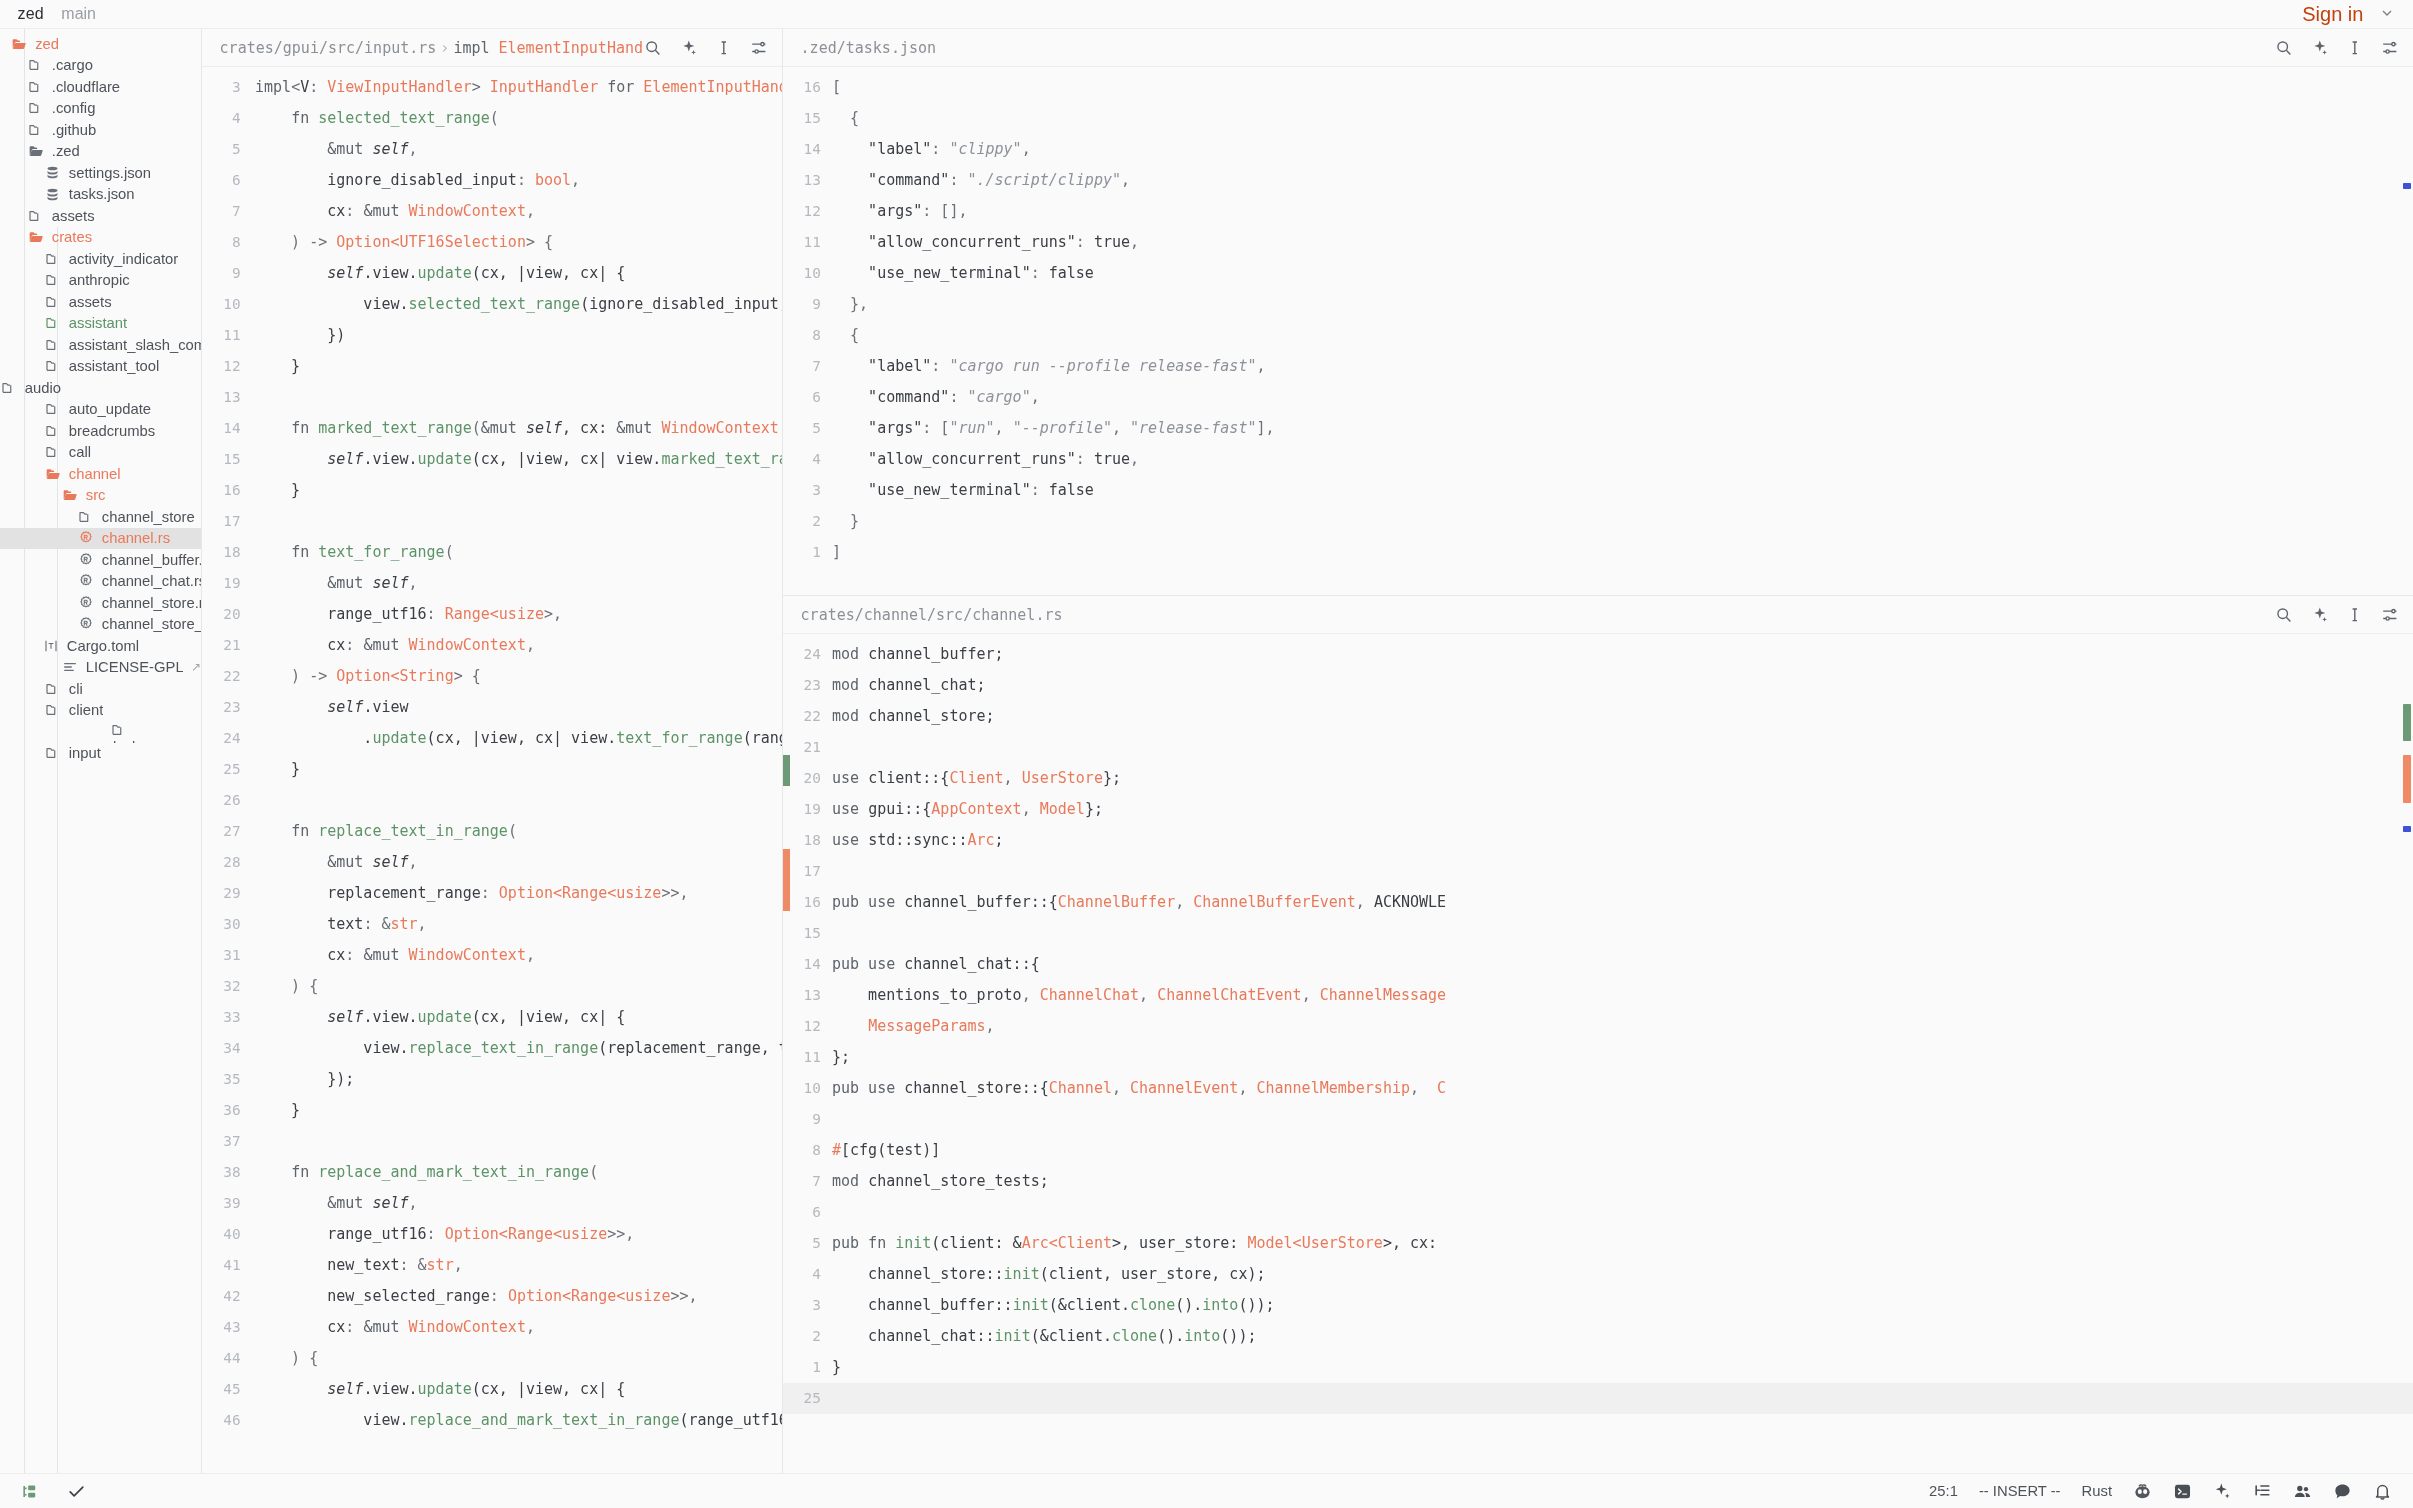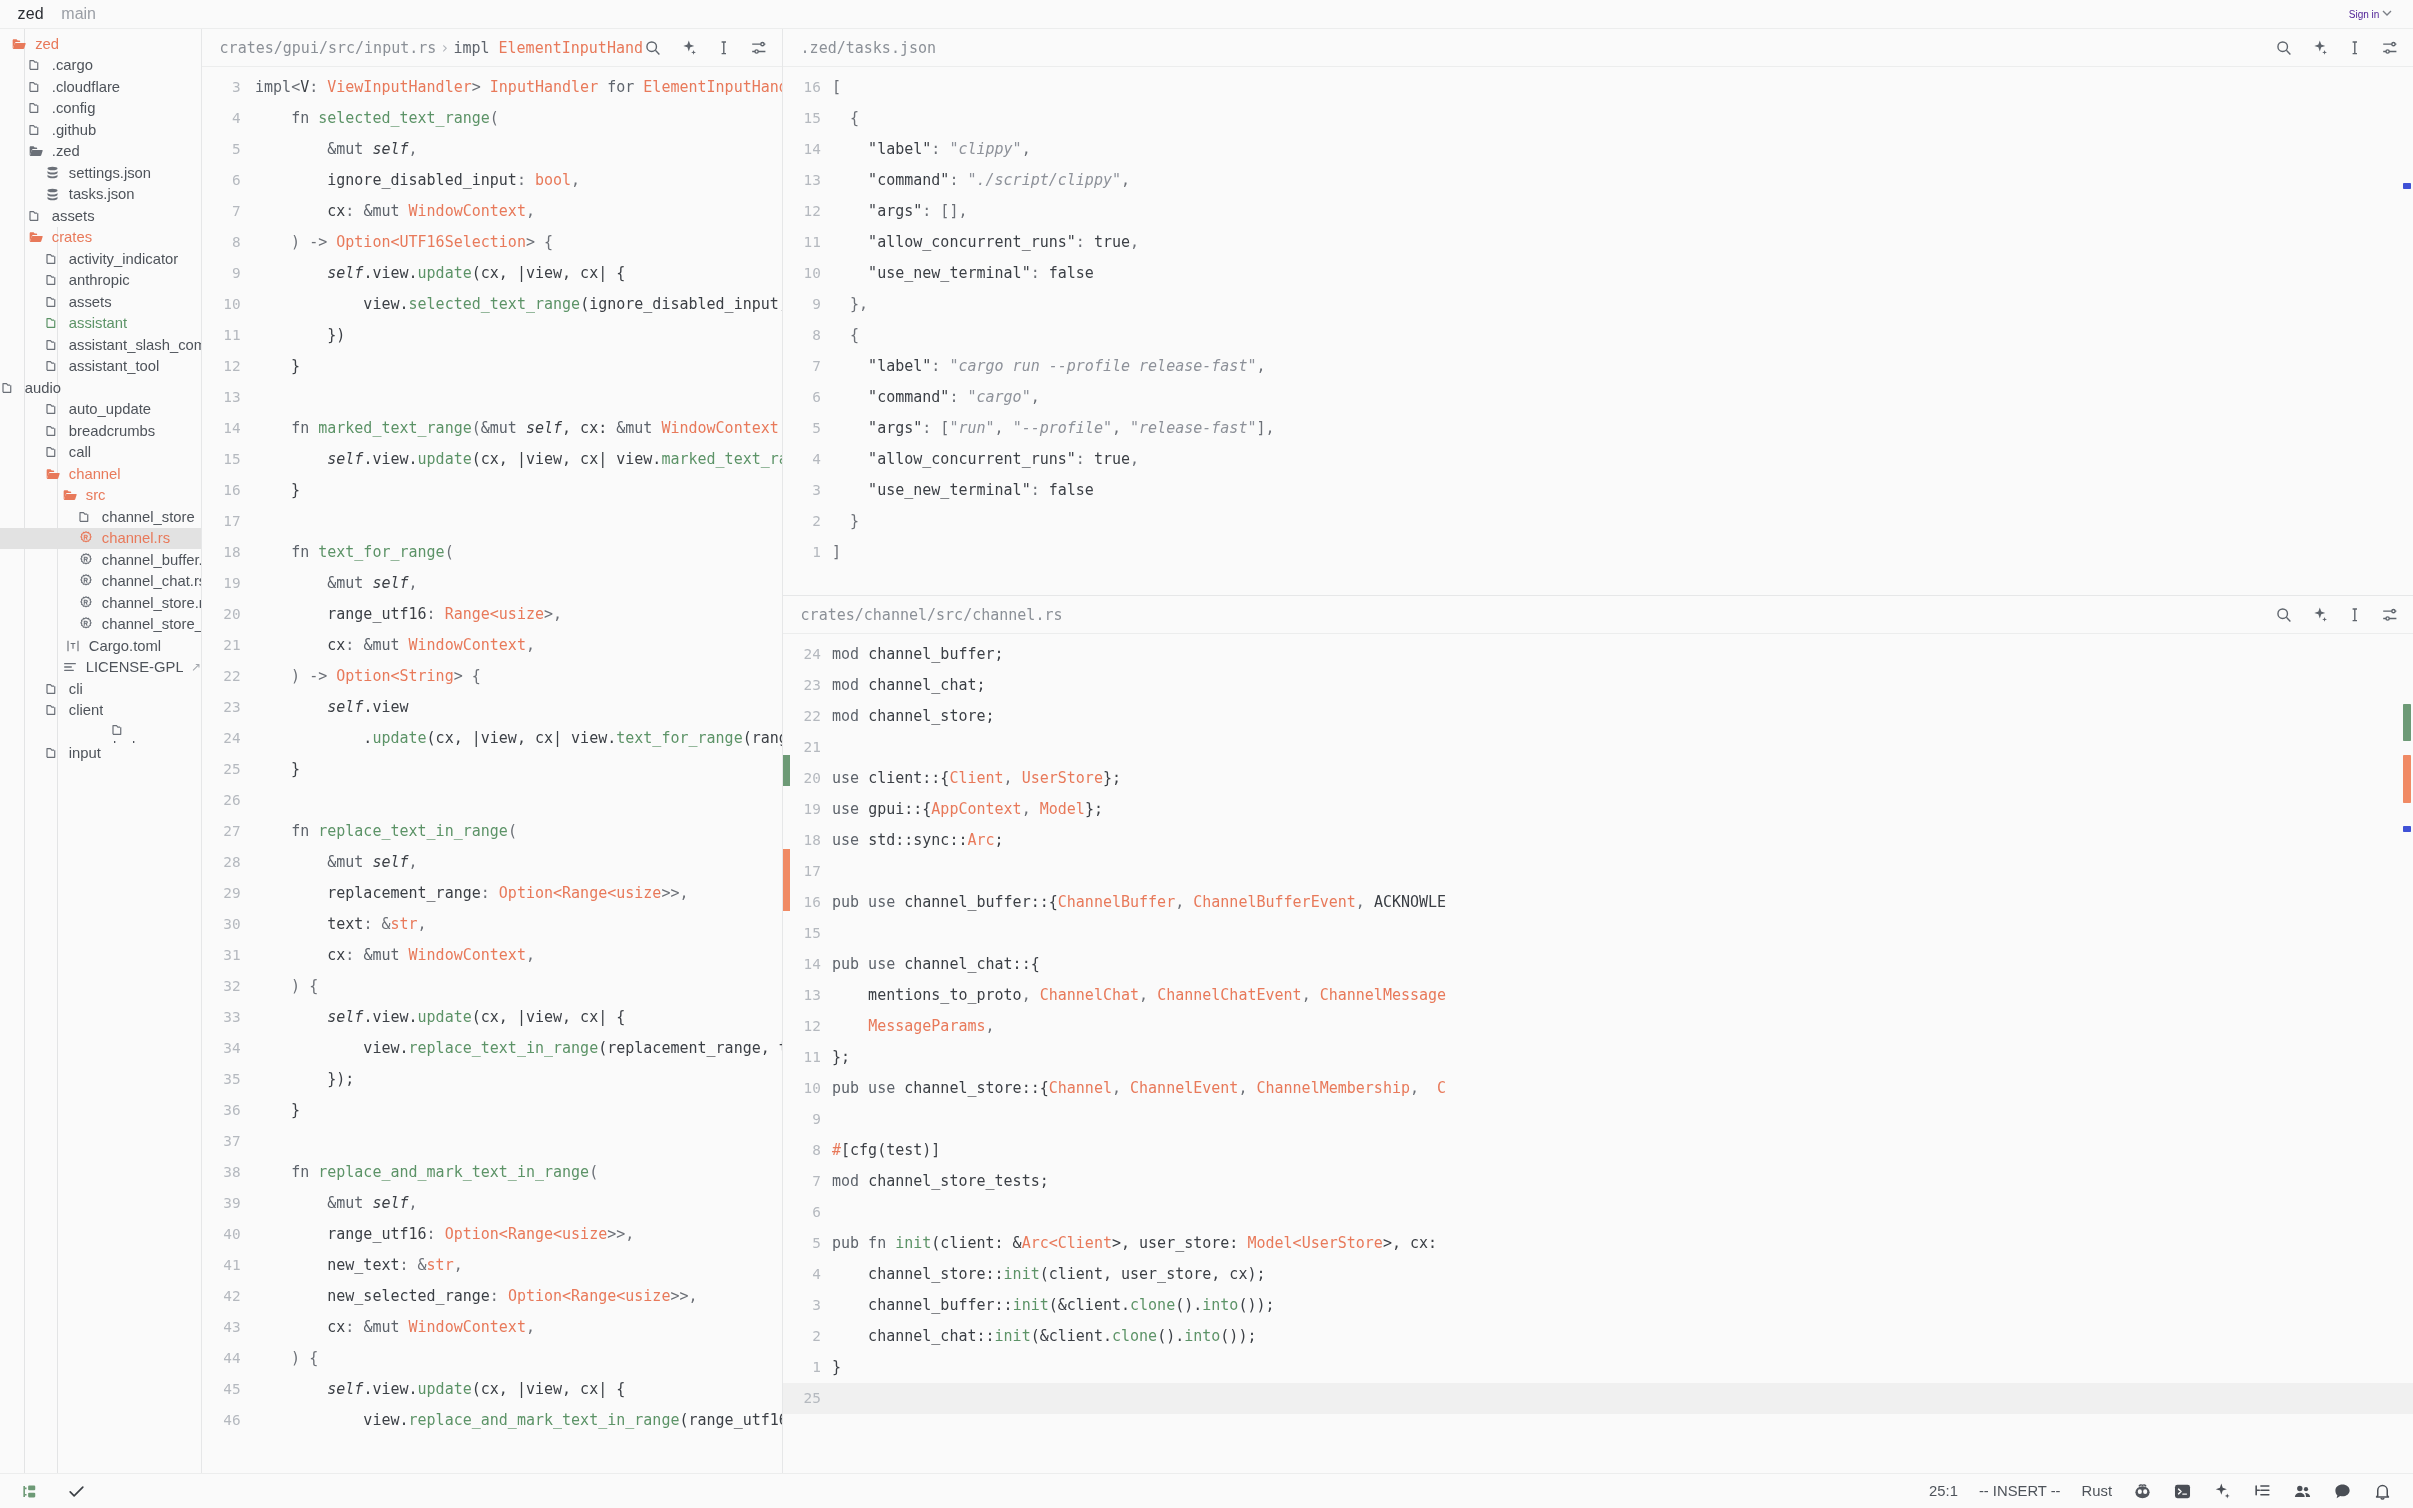--- a/index.html
+++ b/index.html
@@ -15,21 +15,21 @@
   .titlebar {
     height: 29px; flex: 0 0 29px;
     background: #fafafa;
     display: flex; align-items: center;
     padding: 0 17.6px;
     border-bottom: 0.8px solid #eceded;
   }
   .tb-project { font-size: 16px; color: #2b2e33; margin-right: 17.6px; letter-spacing: 0.1px; }
   .tb-branch  { font-size: 16px; color: #9a9ea5; }
   .tb-spacer  { flex: 1 1 auto; }
-  .tb-signin  { font-size: 10px; color: #4c1d95; }
+  .tb-signin  { font-size: 20px; color: #c2410c; margin-right: 16px; }
   .tb-chev    { color: #7b7f87; font-size: 12.8px; }
 
   
   .body-row { flex: 1 1 auto; display: flex; min-height: 0; }
 
   
   .sidebar {
     width: 202px; flex: 0 0 202px;
     background: #fafafa;
     border-right: 0.8px solid #e6e7e8;
@@ -377,21 +377,21 @@
         </div>
         <div class="tree-row" style="padding-left: 77px;">
           <span class="ic">
             <svg width="16" height="16" viewBox="0 0 24 24" fill="none" stroke="#6b7078" stroke-width="1.7" stroke-linejoin="round">
               <path d="M12 2.6l1.7 1.3 2.1-.4.9 2 2 .9-.4 2.1 1.3 1.7-1.3 1.7.4 2.1-2 .9-.9 2-2.1-.4L12 17.8l-1.7-1.3-2.1.4-.9-2-2-.9.4-2.1L4.4 10.2l1.3-1.7-.4-2.1 2-.9.9-2 2.1.4z"></path>
               <path d="M9.4 14.6V8h2.9c1 0 1.7.6 1.7 1.5s-.7 1.5-1.7 1.5h-2.9m2.4 0l2 3.6" stroke-width="1.6"></path>
             </svg>
           </span>
           <span class="lbl">channel_store_tests.</span>
         </div>
-        <div class="tree-row" style="padding-left: 42px; margin-left: 22px;">
+        <div class="tree-row" style="padding-left: 42px;">
           <span class="ic">
             <svg width="16" height="16" viewBox="0 0 24 24" fill="none" stroke="#6b7078" stroke-width="1.7">
               <path d="M4.5 4v16M19.5 4v16"></path>
               <path d="M8.4 8.3h7.2M12 8.3V16"></path>
             </svg>
           </span>
           <span class="lbl">Cargo.toml</span>
         </div>
         <div class="tree-row" style="padding-left: 61px;">
           <span class="ic">

